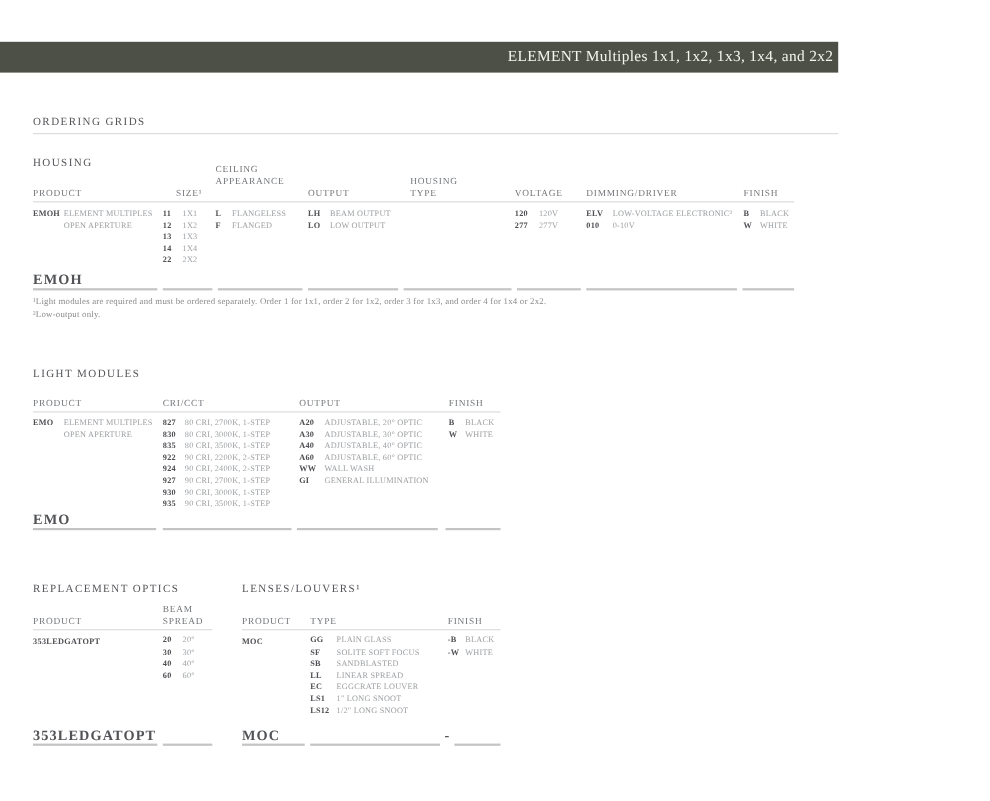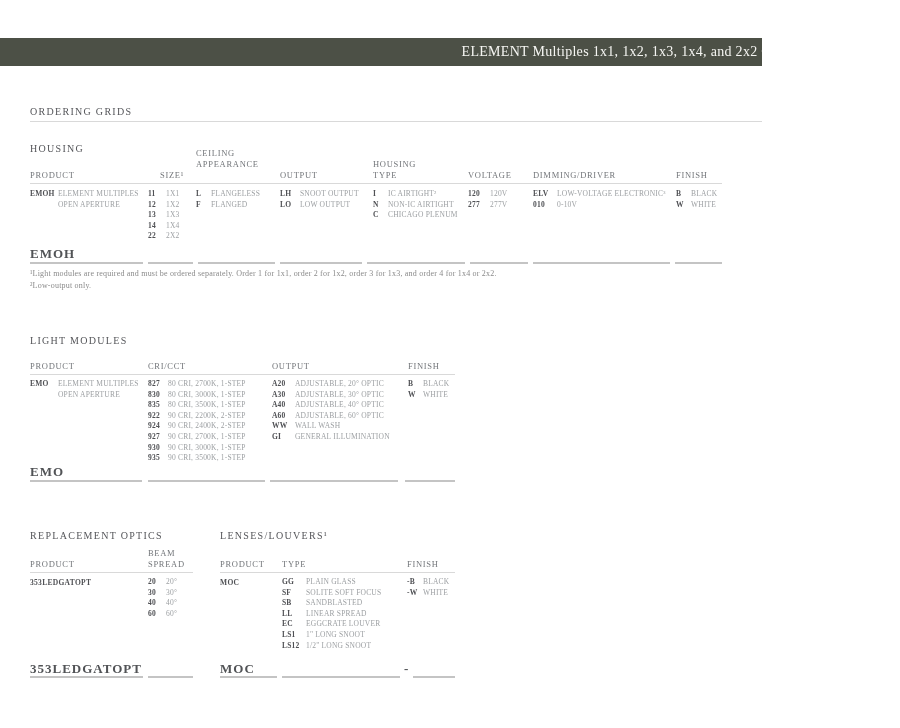--- a/index.html
+++ b/index.html
@@ -61,28 +61,22 @@
       <div class="opt"><span class="code">14</span><span class="desc">1X4</span></div>
       <div class="opt"><span class="code">22</span><span class="desc">2X2</span></div>
     </div>
   <div class="opts" style="left:196px;top:189px;--cw:15px">
 
   <div class="opt"><span class="code">L</span><span class="desc">FLANGELESS</span></div>
       <div class="opt"><span class="code">F</span><span class="desc">FLANGED</span></div>
     </div>
   <div class="opts" style="left:280px;top:189px;--cw:20px">
 
-  <div class="opt"><span class="code">LH</span><span class="desc">SNOOT OUTPUT</span></div>
+  <div class="opt"><span class="code">LH</span><span class="desc">BEAM OUTPUT</span></div>
       <div class="opt"><span class="code">LO</span><span class="desc">LOW OUTPUT</span></div>
-    </div>
-  <div class="opts" style="left:373px;top:189px;--cw:15px">
-
-  <div class="opt"><span class="code">I</span><span class="desc">IC AIRTIGHT²</span></div>
-      <div class="opt"><span class="code">N</span><span class="desc">NON-IC AIRTIGHT</span></div>
-      <div class="opt"><span class="code">C</span><span class="desc">CHICAGO PLENUM</span></div>
     </div>
   <div class="opts" style="left:468px;top:189px;--cw:22px">
 
   <div class="opt"><span class="code">120</span><span class="desc">120V</span></div>
       <div class="opt"><span class="code">277</span><span class="desc">277V</span></div>
     </div>
   <div class="opts" style="left:533px;top:189px;--cw:24px">
 
   <div class="opt"><span class="code">ELV</span><span class="desc">LOW-VOLTAGE ELECTRONIC³</span></div>
       <div class="opt"><span class="code">010</span><span class="desc">0-10V</span></div>

